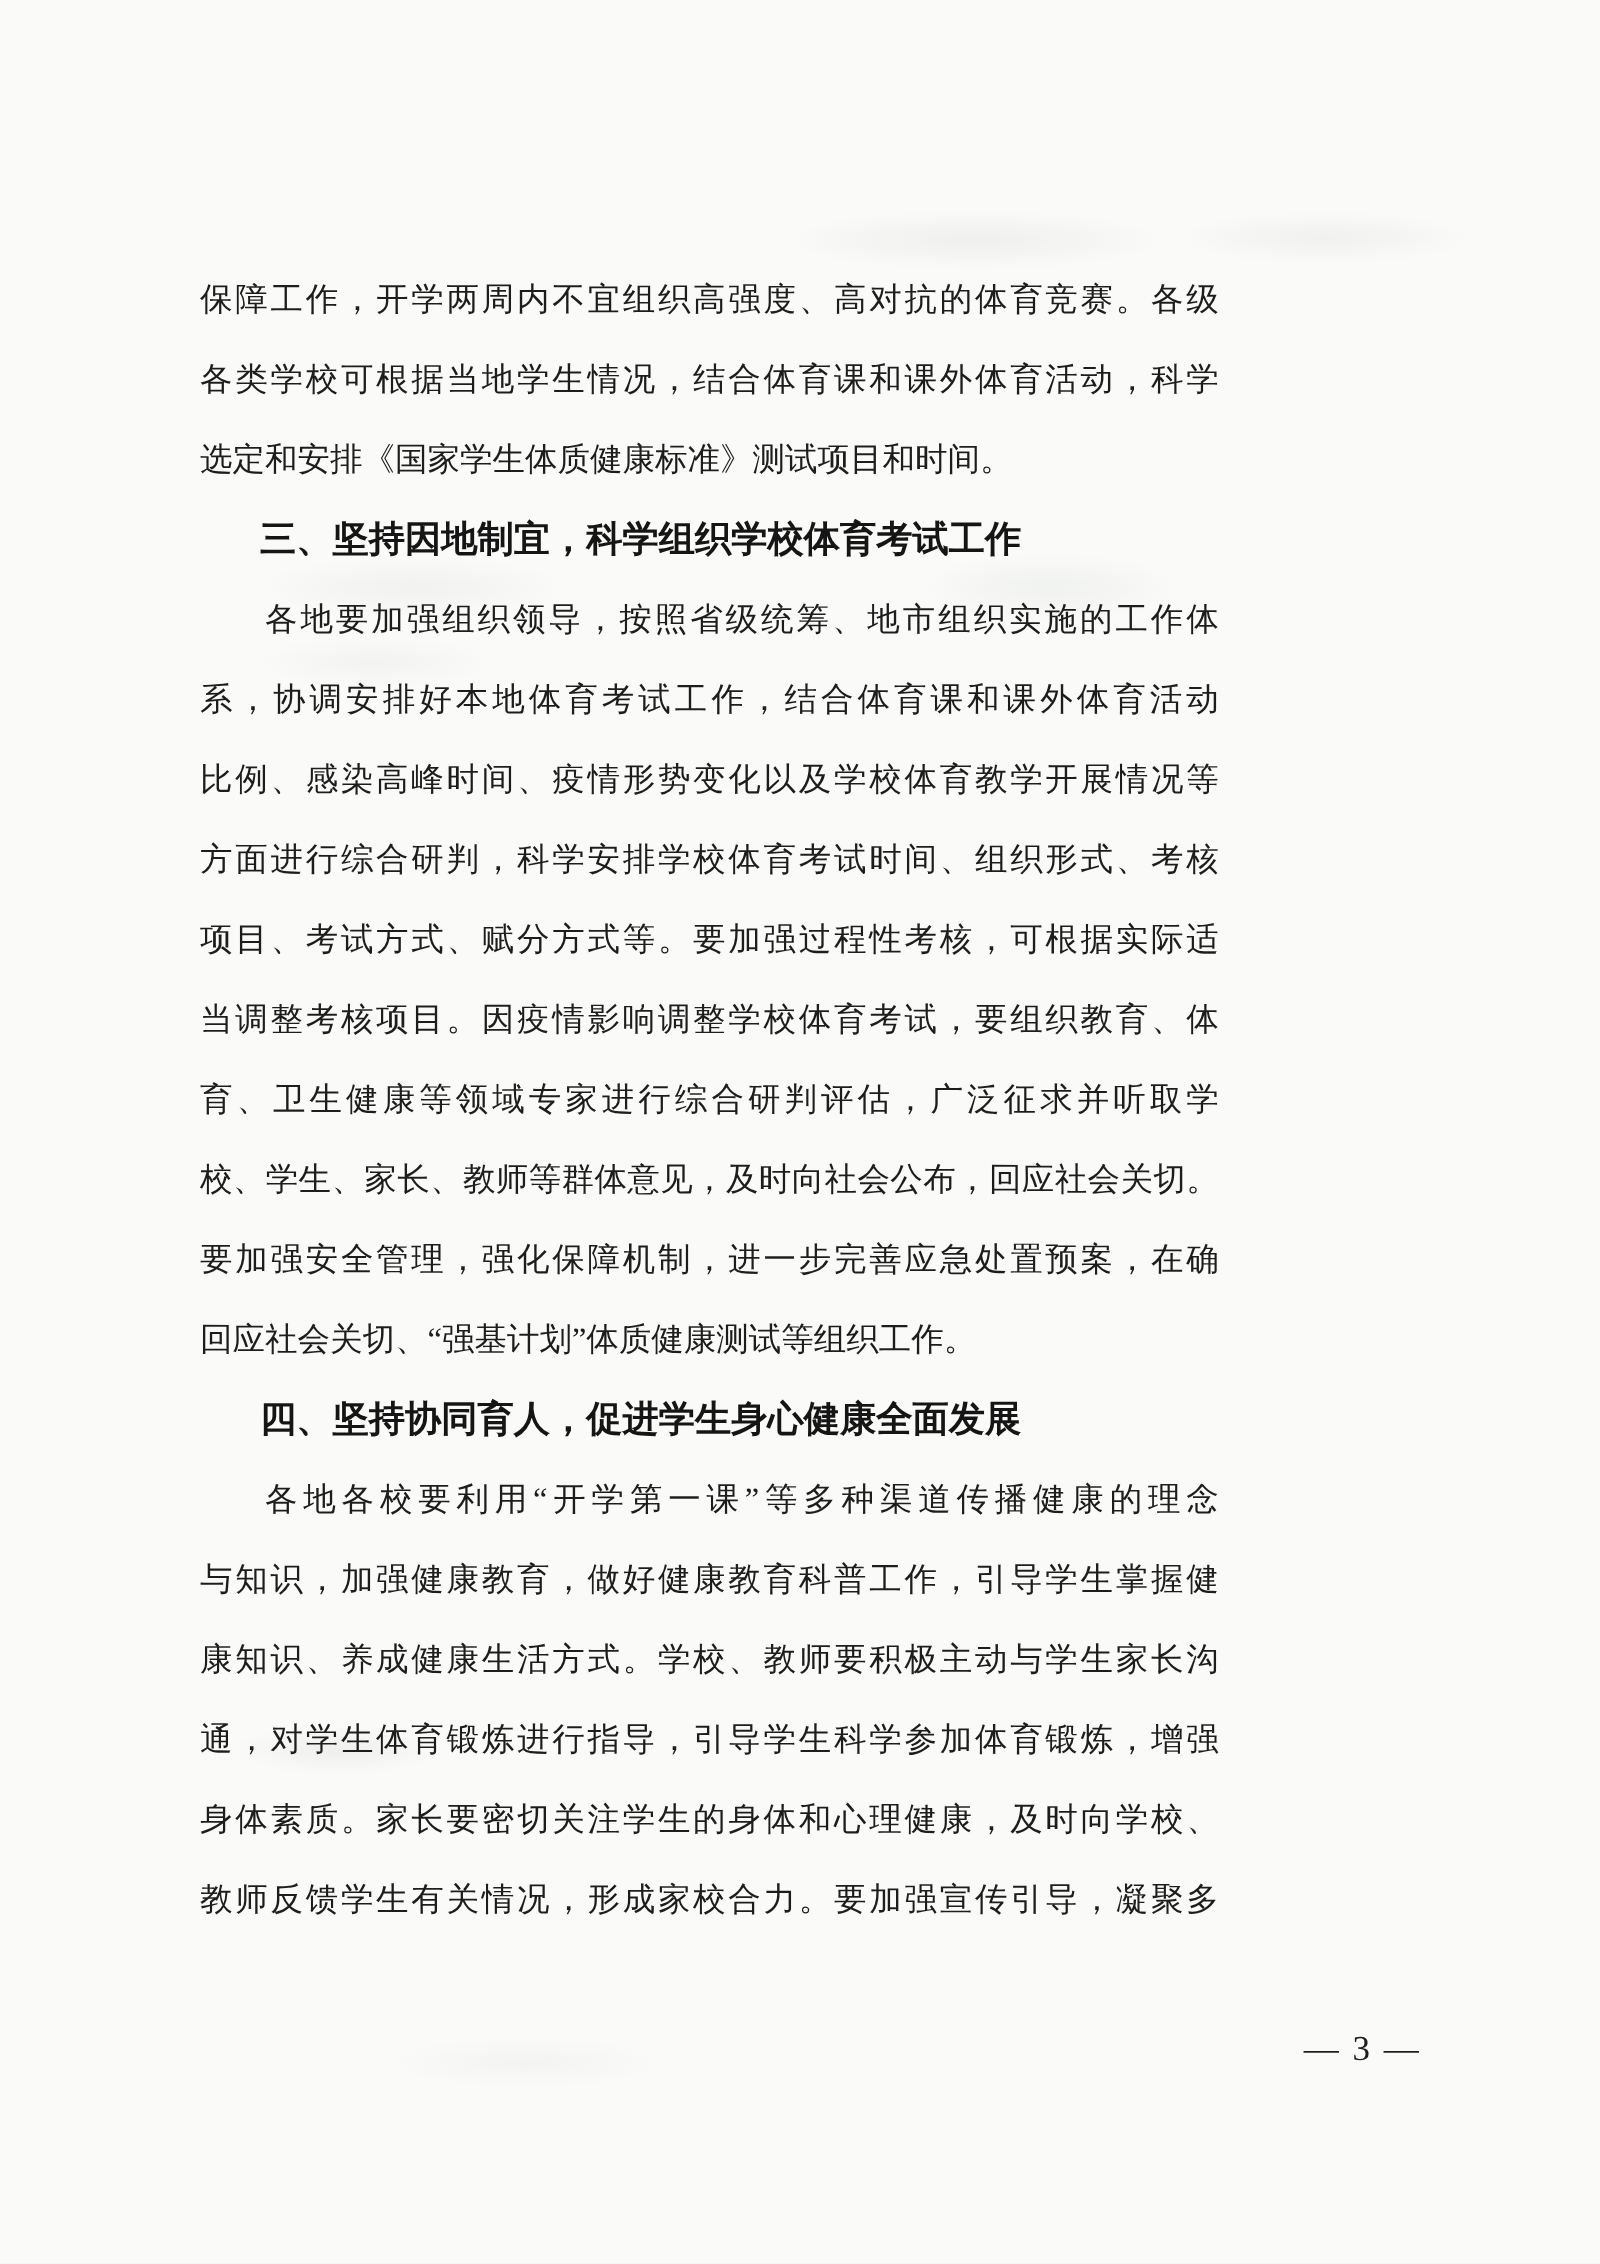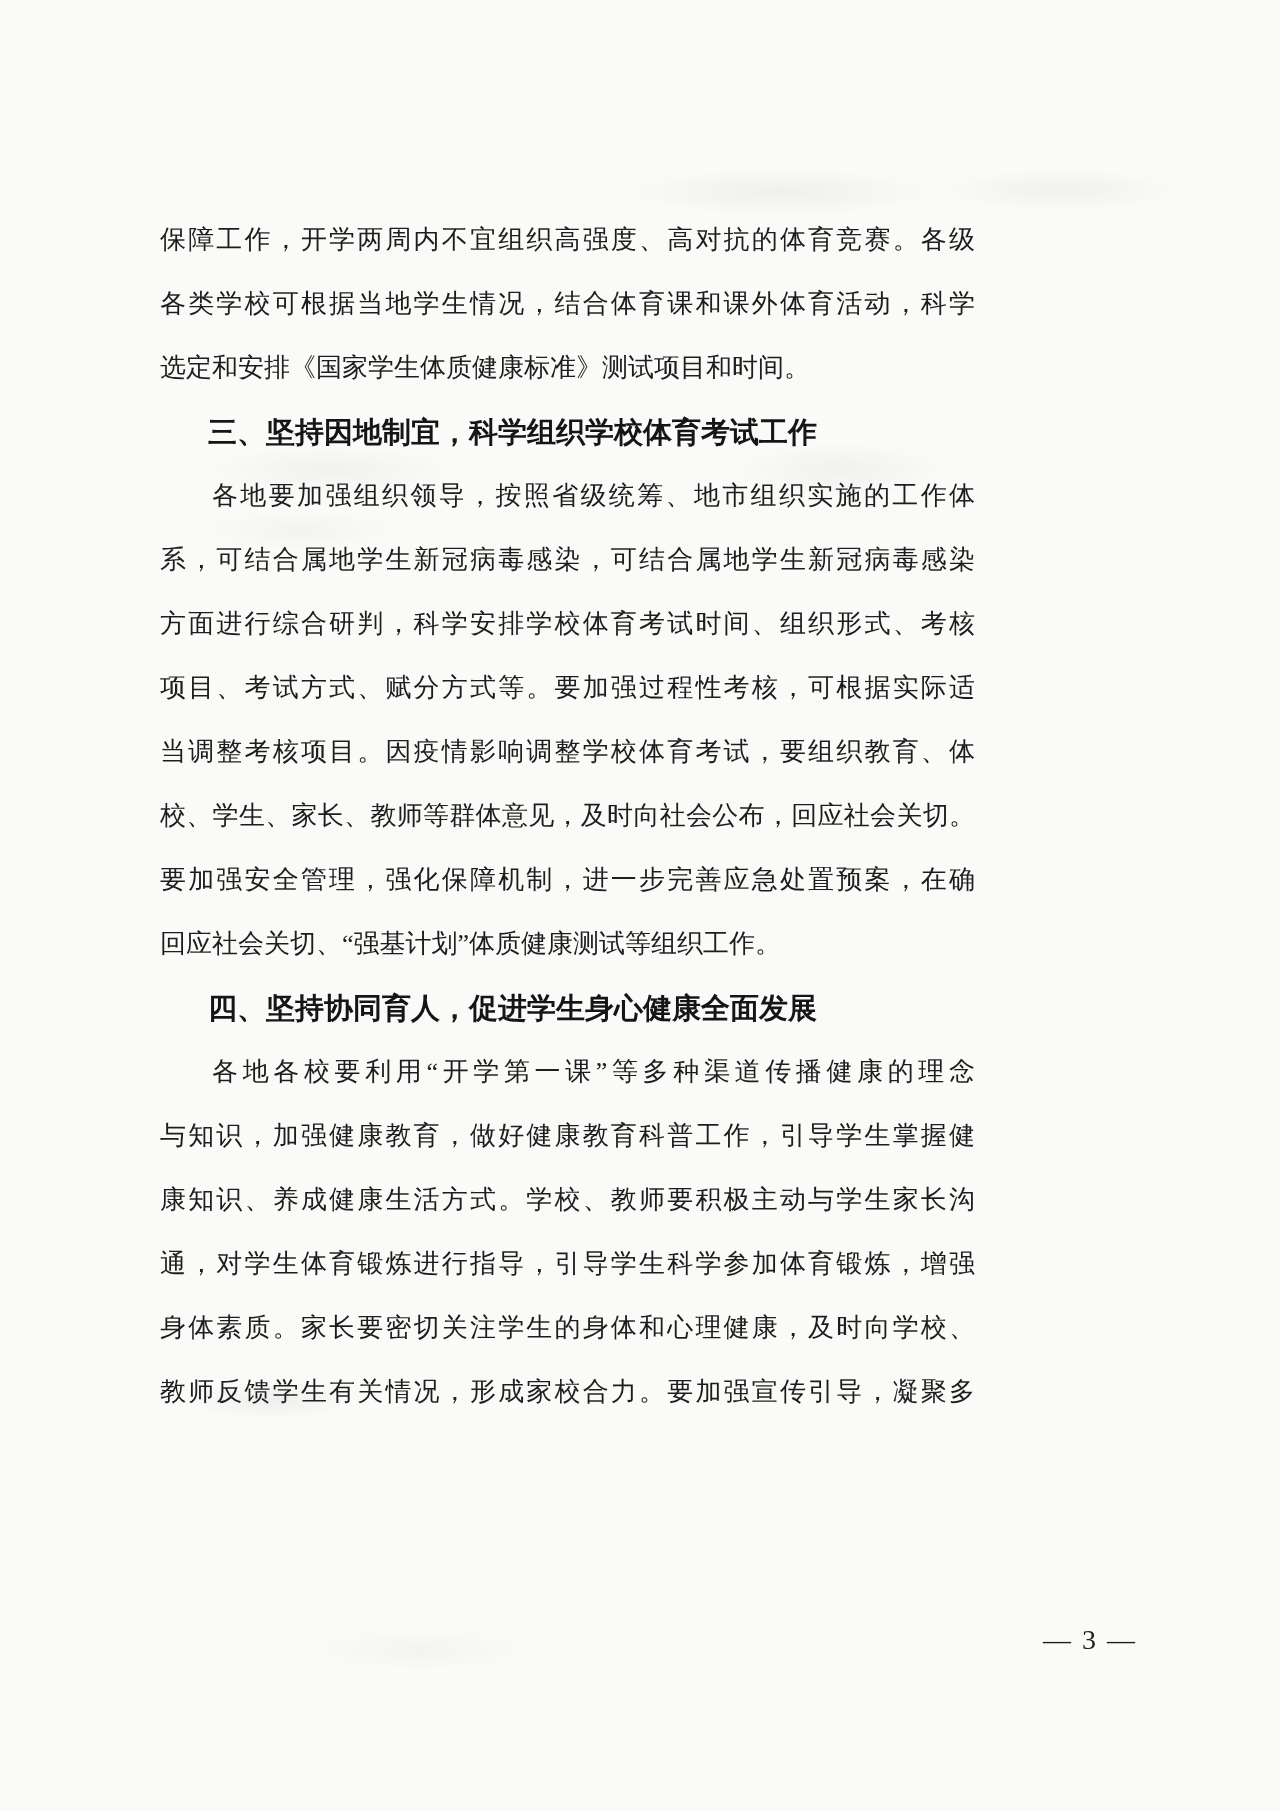--- a/index.html
+++ b/index.html
@@ -70,24 +70,26 @@
 </head>
 <body>
 
 <div class="page">
   <div class="text-block">
     <div class="ln">保障工作，开学两周内不宜组织高强度、高对抗的体育竞赛。各级</div>
     <div class="ln">各类学校可根据当地学生情况，结合体育课和课外体育活动，科学</div>
     <div class="ln short">选定和安排《国家学生体质健康标准》测试项目和时间。</div>
     <div class="ln head">三、坚持因地制宜，科学组织学校体育考试工作</div>
     <div class="ln indent">各地要加强组织领导，按照省级统筹、地市组织实施的工作体</div>
-    <div class="ln">系，可结合属地学生新冠病毒感染，可结合属地学生新冠病毒感染</div>
+    <div class="ln">系，协调安排好本地体育考试工作，结合体育课和课外体育活动</div>
+    <div class="ln">比例、感染高峰时间、疫情形势变化以及学校体育教学开展情况等</div>
     <div class="ln">方面进行综合研判，科学安排学校体育考试时间、组织形式、考核</div>
     <div class="ln">项目、考试方式、赋分方式等。要加强过程性考核，可根据实际适</div>
     <div class="ln">当调整考核项目。因疫情影响调整学校体育考试，要组织教育、体</div>
+    <div class="ln">育、卫生健康等领域专家进行综合研判评估，广泛征求并听取学</div>
     <div class="ln">校、学生、家长、教师等群体意见，及时向社会公布，回应社会关切。</div>
     <div class="ln">要加强安全管理，强化保障机制，进一步完善应急处置预案，在确</div>
     <div class="ln short">回应社会关切、“强基计划”体质健康测试等组织工作。</div>
     <div class="ln head">四、坚持协同育人，促进学生身心健康全面发展</div>
     <div class="ln indent">各地各校要利用“开学第一课”等多种渠道传播健康的理念</div>
     <div class="ln">与知识，加强健康教育，做好健康教育科普工作，引导学生掌握健</div>
     <div class="ln">康知识、养成健康生活方式。学校、教师要积极主动与学生家长沟</div>
     <div class="ln">通，对学生体育锻炼进行指导，引导学生科学参加体育锻炼，增强</div>
     <div class="ln">身体素质。家长要密切关注学生的身体和心理健康，及时向学校、</div>
     <div class="ln">教师反馈学生有关情况，形成家校合力。要加强宣传引导，凝聚多</div>

